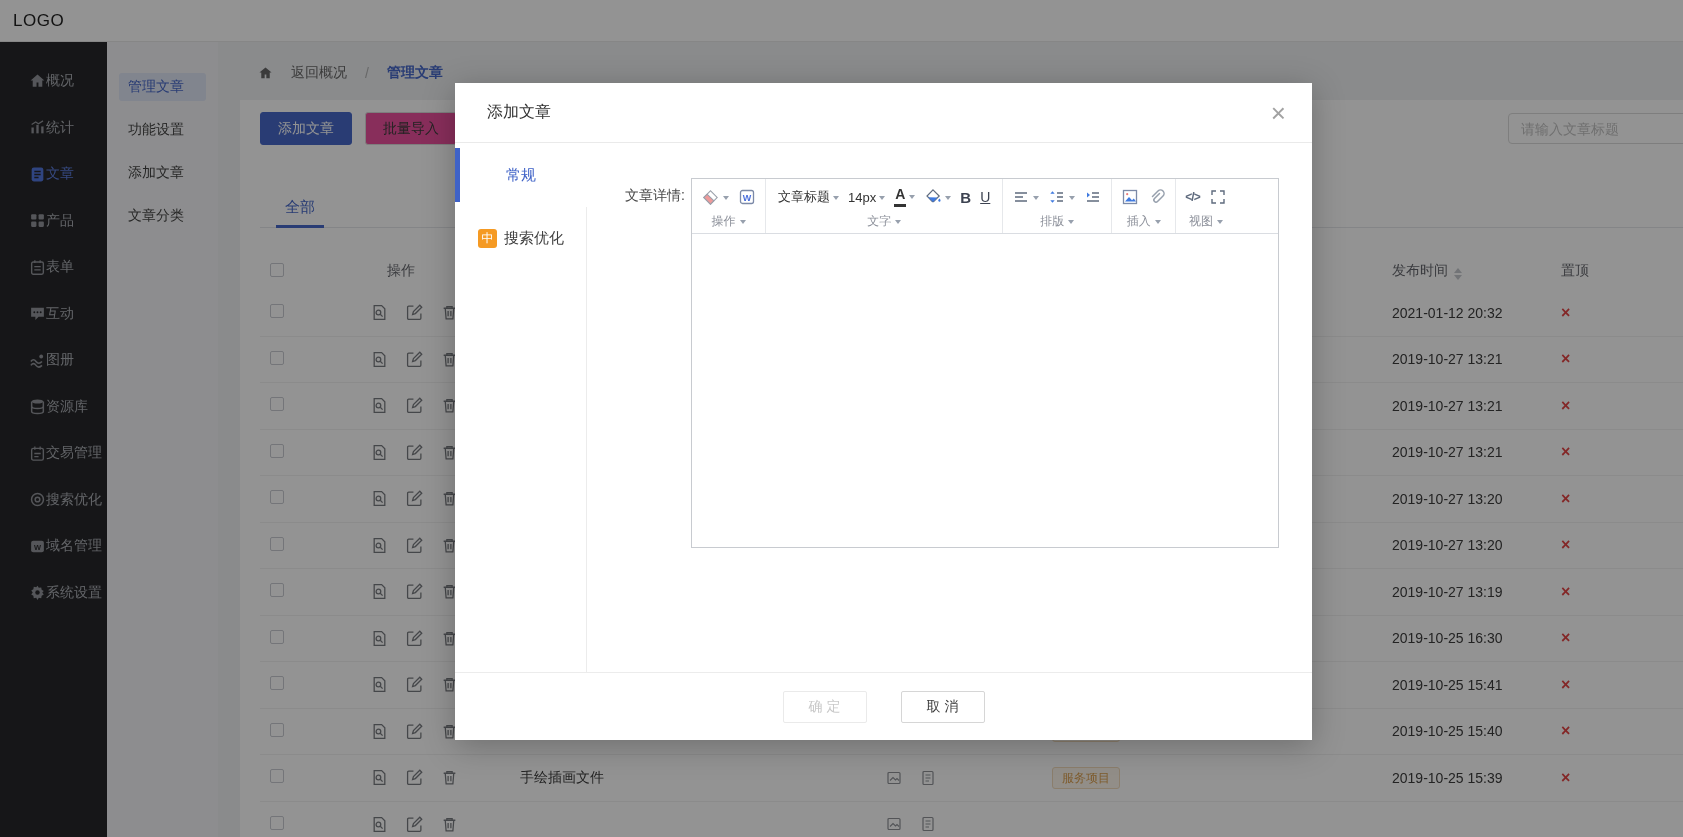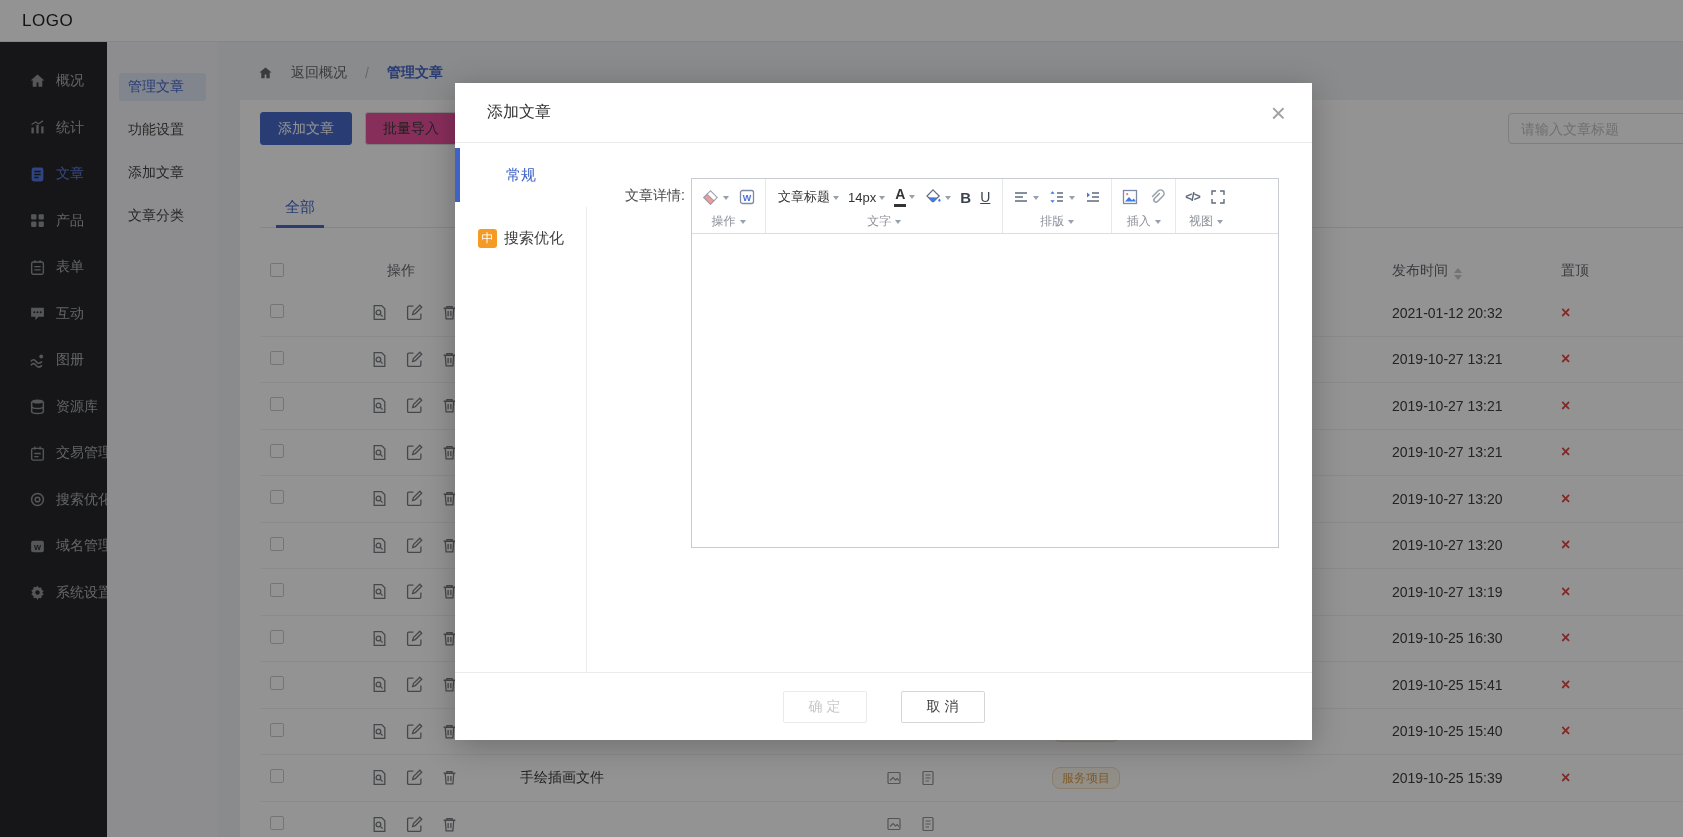--- a/index.html
+++ b/index.html
@@ -1,26 +1,26 @@
 <!DOCTYPE html>
 <html><head>
 <meta charset="utf-8">
 <style>
   *{margin:0;padding:0;box-sizing:border-box}
   html,body{width:1683px;height:837px;overflow:hidden}
   body{position:relative;background:#eef0f3;font-family:"Liberation Sans","DejaVu Sans",sans-serif;font-size:14px;color:#333}
   svg{display:block}
 
   
-  .topbar{position:absolute;left:0;top:0;right:0;height:42px;background:#fff;border-bottom:1px solid #e7e7e7;display:flex;align-items:center;padding-left:22px;z-index:5}
+  .topbar{position:absolute;left:0;top:0;right:0;height:42px;background:#fff;border-bottom:1px solid #e7e7e7;display:flex;align-items:center;padding-left:13px;z-index:5}
   .logo{font-size:17px;color:#141414;letter-spacing:.5px}
 
   
   .sidebar{position:absolute;left:0;top:42px;bottom:0;width:107px;background:#1c1d1f;padding-top:16px;z-index:4}
-  .snav{height:46.5px;display:flex;align-items:center;padding-left:29px;gap:10px;cursor:pointer}
+  .snav{height:46.5px;display:flex;align-items:center;padding-left:29px;cursor:pointer}
   .snav .sicon{width:17px;height:17px;color:#8e9097;flex:none}
   .snav .sicon svg{width:17px;height:17px}
   .snav .slabel{font-size:14px;color:#a6a9b0;white-space:nowrap}
   .snav.active .sicon{color:#4a6fdc}
   .snav.active .slabel{color:#5577dd}
 
   
   .submenu{position:absolute;left:107px;top:42px;bottom:0;width:111px;background:#f4f5f7;padding-top:31px;z-index:4}
   .subitem{width:87px;height:28px;margin:0 0 15px 12px;display:flex;align-items:center;padding-left:9px;font-size:14px;color:#3a3a3a;border-radius:3px;cursor:pointer;white-space:nowrap}
   .subitem.active{background:#dee5f6;color:#3f62c7}
@@ -54,21 +54,21 @@
   .trow{height:46.5px;border-bottom:1px solid #f0f0f0}
   .cb{width:14px;height:14px;border:1px solid #c6c9cf;border-radius:2px;background:#fff;display:inline-block;margin-left:10px;cursor:pointer}
   .ops{display:flex;gap:18px;justify-content:center;padding-left:26px}
   .opic{cursor:pointer;color:#72757a}
   .opic svg{width:17px;height:17px}
   .titlec{padding-left:24px;white-space:nowrap;overflow:hidden;color:#333}
   .mini{display:flex;gap:18px;justify-content:center}
   .miic{cursor:pointer;color:#8a8d93}
   .miic svg{width:16px;height:16px}
   .tagc{text-align:center}
-  .tag{display:inline-block;border:1px solid #f0d9b8;background:#fdf6ec;color:#d99a45;font-size:12px;height:22px;line-height:20px;padding:0 9px;border-radius:8px;white-space:nowrap}
+  .tag{display:inline-block;border:1px solid #f0d9b8;background:#fdf6ec;color:#d99a45;font-size:12px;height:22px;line-height:20px;padding:0 9px;border-radius:3px;white-space:nowrap}
   .tag:empty{display:none}
   .datec{color:#333;white-space:nowrap}
   .topc{padding-left:16px}
   .topmark{color:#e23b3b;font-weight:bold;font-size:16px;cursor:pointer}
 
   
   .overlay{position:absolute;inset:0;background:rgba(15,15,15,.45);z-index:20}
   .modal{position:absolute;left:455px;top:83px;width:857px;height:657px;background:#fff;z-index:30;box-shadow:0 6px 30px rgba(0,0,0,.25)}
   .mhead{height:60px;border-bottom:1px solid #eaeaea;display:flex;align-items:center;padding:0 26px 0 32px}
   .mtitle{font-size:16px;color:#333}

